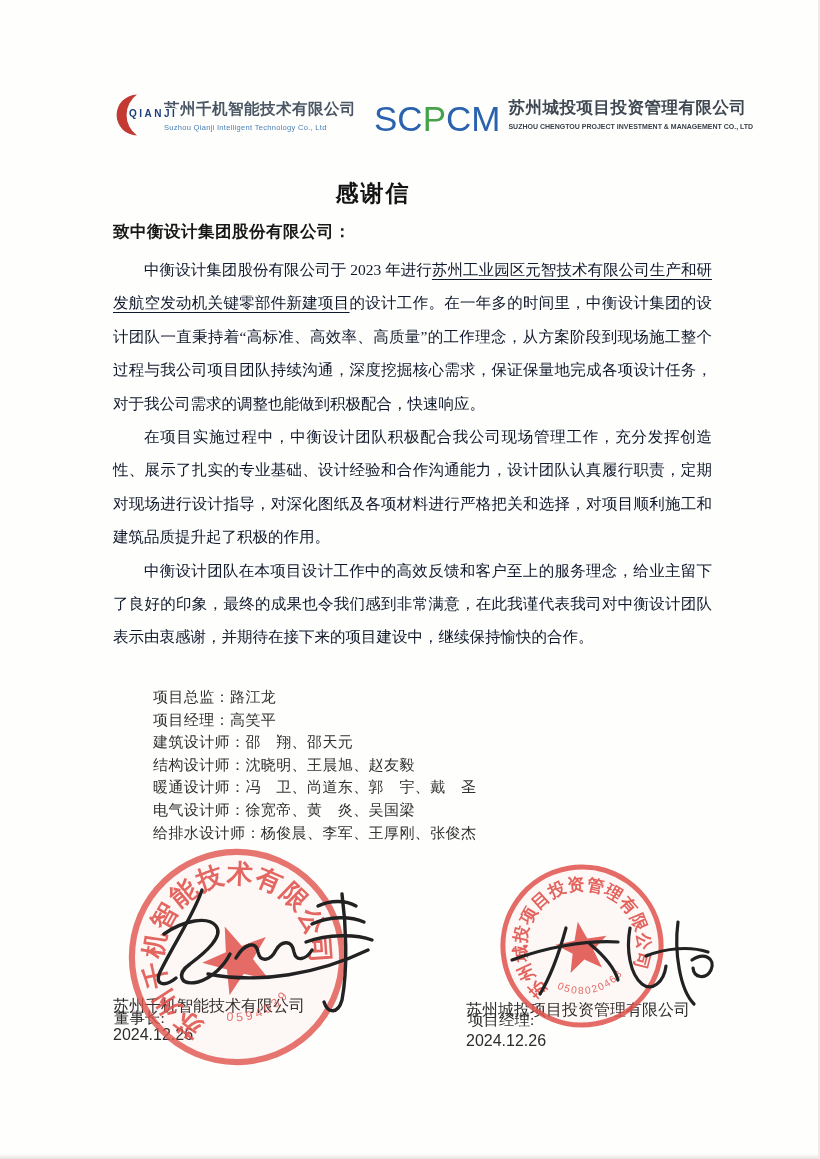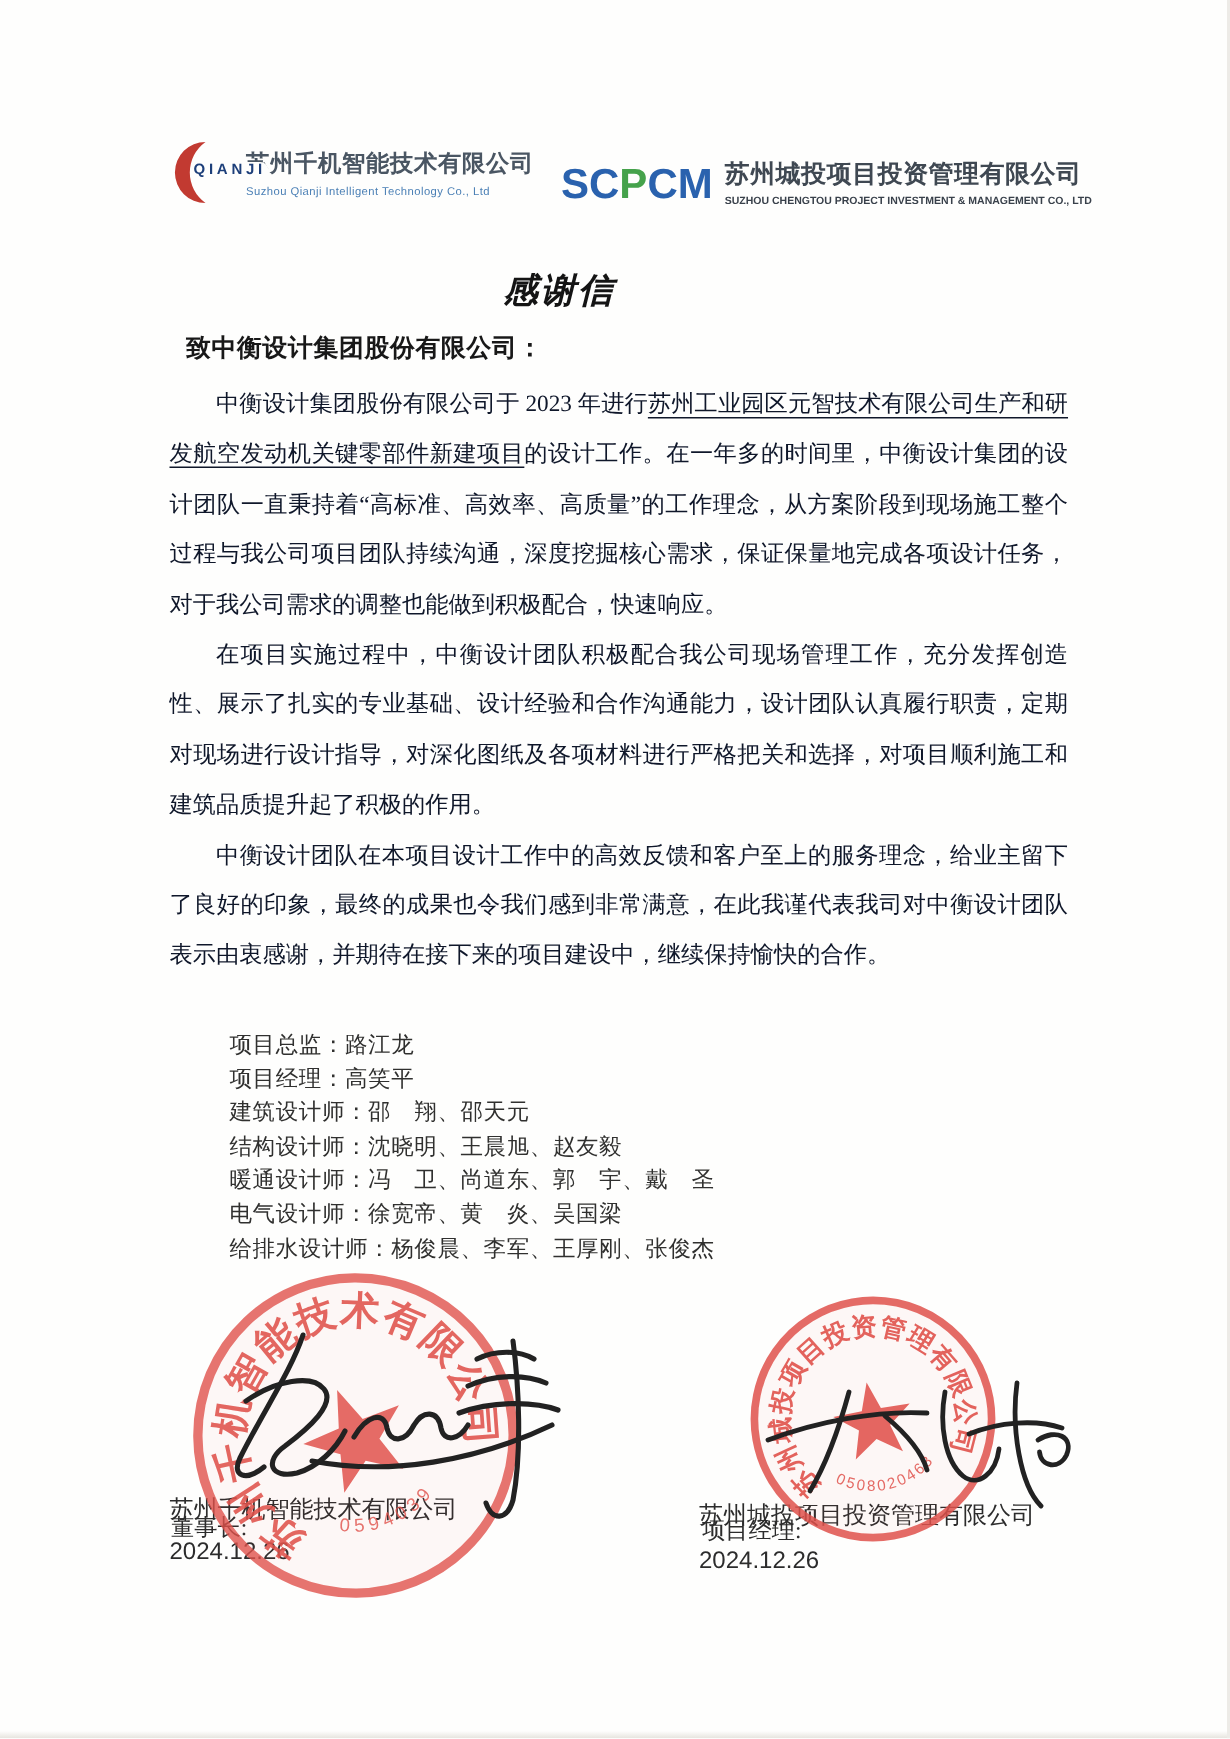--- a/index.html
+++ b/index.html
@@ -13,21 +13,21 @@
   .scan-edge-bottom {
     position:absolute; left:0; right:0; bottom:0; height:5px;
     background:linear-gradient(to bottom, rgba(0,0,0,0), #e6e3dd);
   }
   .scan-edge-right {
     position:absolute; top:0; bottom:0; right:0; width:2px;
     background:#edebe7;
   }
 
   
-  .letterhead { position:absolute; left:114px; top:92px; width:600px; display:flex; align-items:flex-end; }
+  .letterhead { position:absolute; left:114px; top:92px; width:600px; display:flex; align-items:center; }
   .lh-left { display:flex; align-items:center; }
   .qianji-mark { position:relative; width:46px; height:46px; flex:0 0 auto; }
   .qianji-mark svg { display:block; }
   .qianji-word {
     position:absolute; left:13px; top:16px;
     font-family:"Liberation Sans","DejaVu Sans",sans-serif;
     font-size:10px; font-weight:bold; letter-spacing:2.5px;
     color:#1d3f7a; background:#fefefd; padding:0 2px; border-radius:6px;
   }
   .lh-names { margin-left:4px; }
@@ -35,45 +35,45 @@
     font-family:"Liberation Sans","DejaVu Sans",sans-serif;
     font-size:15.5px; font-weight:600; color:#4a5663; letter-spacing:0.5px; white-space:nowrap;
   }
   .lh-en-1 {
     font-family:"Liberation Sans","DejaVu Sans",sans-serif;
     font-size:7.5px; color:#4a7fb5; margin-top:3px; letter-spacing:0.3px; white-space:nowrap;
   }
   .lh-right { display:flex; align-items:flex-start; margin-left:18px; }
   .scpcm-word {
     font-family:"Liberation Sans","DejaVu Sans",sans-serif;
-    font-size:28px; font-weight:700; letter-spacing:0px; line-height:1;
+    font-size:35px; font-weight:400; letter-spacing:0px; line-height:1;
     margin-top:6px; white-space:nowrap;
   }
   .scpcm-blue { color:#2a62ae; }
   .scpcm-green { color:#45a24b; }
   .lh-names-2 { margin-left:8px; margin-top:2px; }
   .lh-cn-2 {
     font-family:"Liberation Sans","DejaVu Sans",sans-serif;
     font-size:16.5px; font-weight:600; color:#3f4852; letter-spacing:0.5px; white-space:nowrap;
   }
   .lh-en-2 {
     font-family:"Liberation Sans","DejaVu Sans",sans-serif;
     font-size:7px; font-weight:bold; color:#39414b; margin-top:4px; letter-spacing:0px; white-space:nowrap;
   }
 
   
   .title {
     position:absolute; left:113px; top:178px; width:520px; text-align:center;
     font-family:"Liberation Sans","DejaVu Sans",sans-serif;
-    font-size:23px; font-weight:bold; color:#141414; letter-spacing:2px;font-style:italic;
+    font-size:23px; font-weight:bold; color:#141414; letter-spacing:2px;
   }
   .salutation {
     position:absolute; left:113px; top:221px;
     font-family:"Liberation Sans","DejaVu Sans",sans-serif;
-    font-size:16.5px; font-weight:bold; color:#181818; letter-spacing:0.5px;margin-left:11px;
+    font-size:16.5px; font-weight:bold; color:#181818; letter-spacing:0.5px;
   }
   .body-text {
     position:absolute; left:113px; top:253px; width:599px;
     font-size:15.5px; line-height:33.4px; text-align:justify; color:#0f172a;
   }
   .body-text p { text-indent:2em; margin:0; }
   .uline { text-decoration:underline; text-underline-offset:4px; }
 
   .staff {
     position:absolute; left:113px; top:686px;

